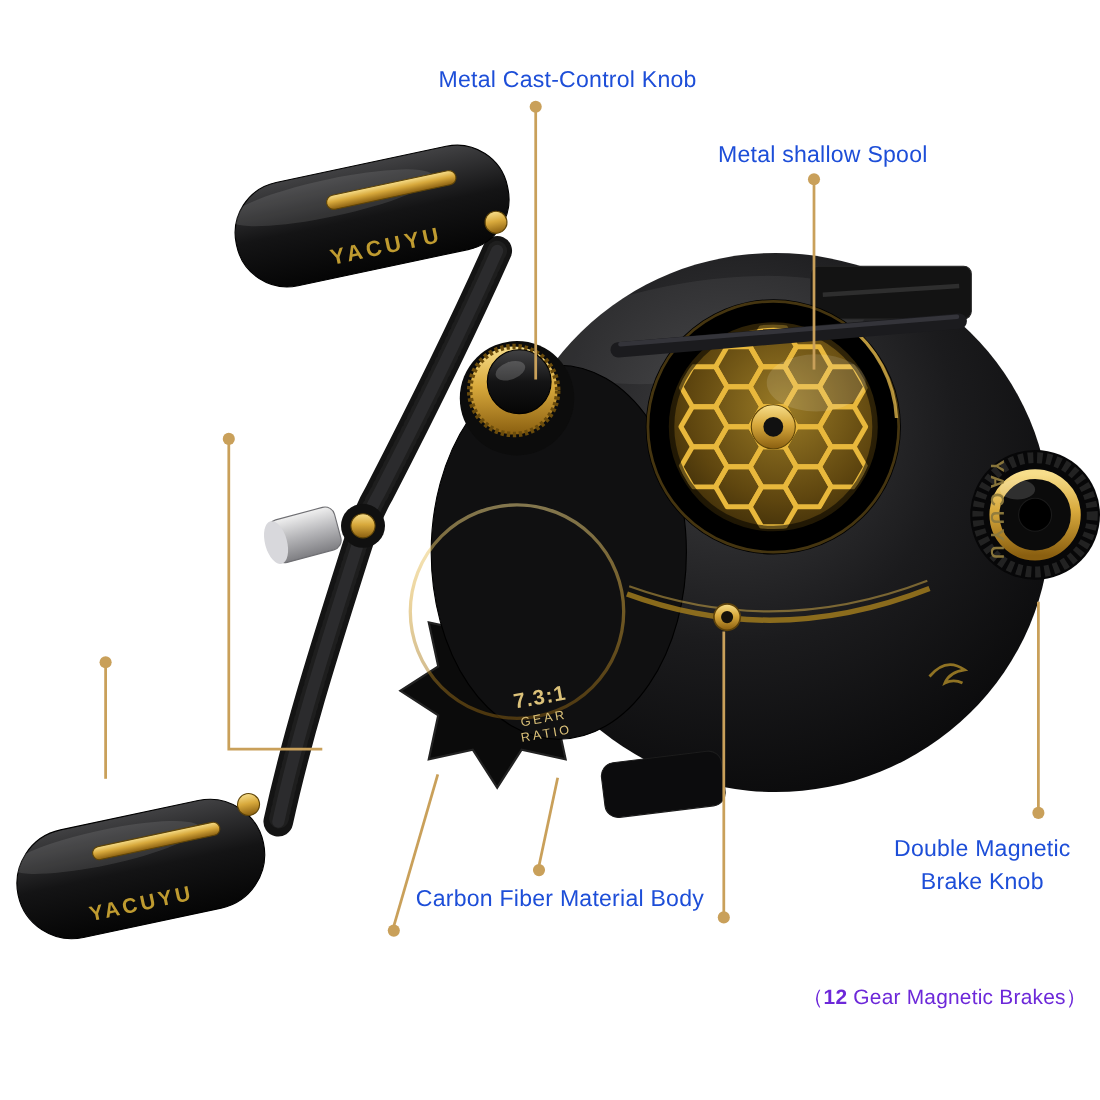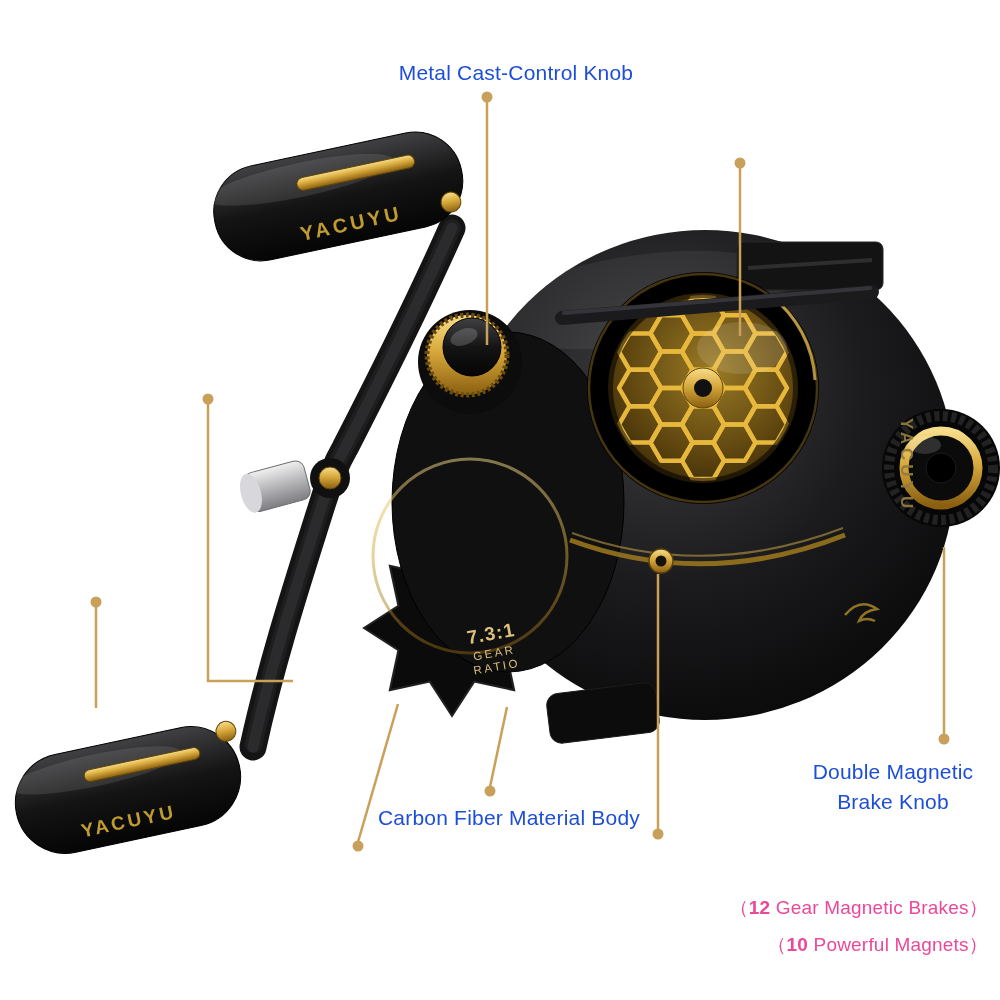--- a/index.html
+++ b/index.html
@@ -1,21 +1,21 @@
 <!DOCTYPE html>
 <html><head>
 <meta charset="utf-8">
 <style>
   html,body{margin:0;padding:0;background:#fff;}
   .stage{position:relative;width:1000px;height:1000px;background:#ffffff;overflow:hidden;
          font-family:"Liberation Sans", sans-serif;}
   .stage svg{position:absolute;left:0;top:0;}
   .lbl{position:absolute;font-size:21px;color:#1d4ed8;text-align:center;letter-spacing:.2px;line-height:30px;}
   .footnotes{position:absolute;right:12px;top:889px;text-align:right;font-size:19px;
-             color:#ec4899;line-height:37px;letter-spacing:.2px;}
+             color:#6d28d9;line-height:37px;letter-spacing:.2px;}
   .footnotes b{font-weight:bold;}
 </style>
 </head>
 <body>
 
 <div class="stage">
 
 <svg width="1000" height="1000" viewBox="0 0 1000 1000">
   <defs>
     <linearGradient id="goldG" x1="0" y1="0" x2="0" y2="1">
@@ -195,30 +195,30 @@
     </g>
     <g>
       <circle cx="944" cy="739" r="5.5" stroke="none"></circle>
           <line x1="944" y1="735" x2="944" y2="547"></line>
     </g>
   </g>
 </svg>
 
 <div class="lbl" style="left:326px;top:58px;width:380px;">Metal Cast-Control Knob</div>
 
+<div class="lbl" style="left:588px;top:126px;width:320px;">Metal shallow Spool</div>
 
 
 
 <div class="lbl" style="left:733px;top:757px;width:320px;">
   <div>Double Magnetic</div>
   <div>Brake Knob</div>
 </div>
 
 <div class="lbl" style="left:299px;top:803px;width:420px;">Carbon Fiber Material Body</div>
 
 
 
 <div class="footnotes">
   <div><span>（</span><b>12</b><span> Gear Magnetic Brakes）</span></div>
-  <div><span>（</span><b>10</b><span> Powerful Magnets）</span></div>
 </div>
 
 </div>
 
 </body></html>

